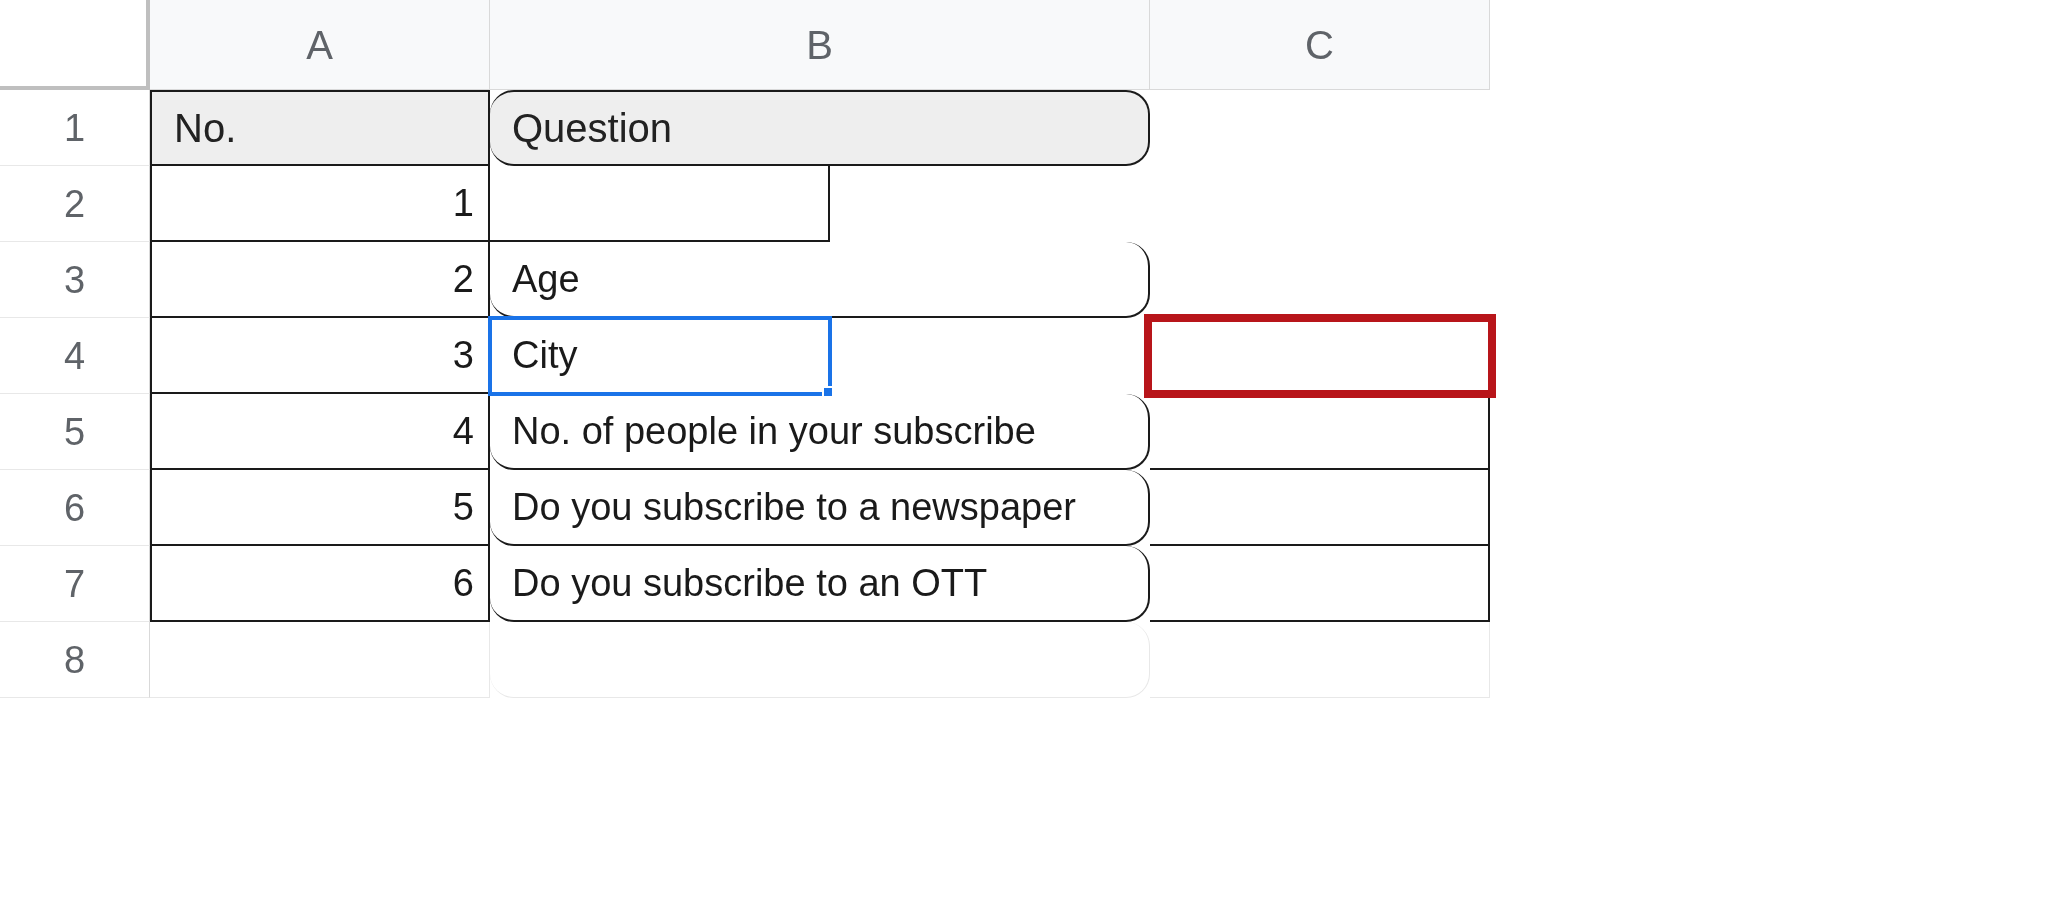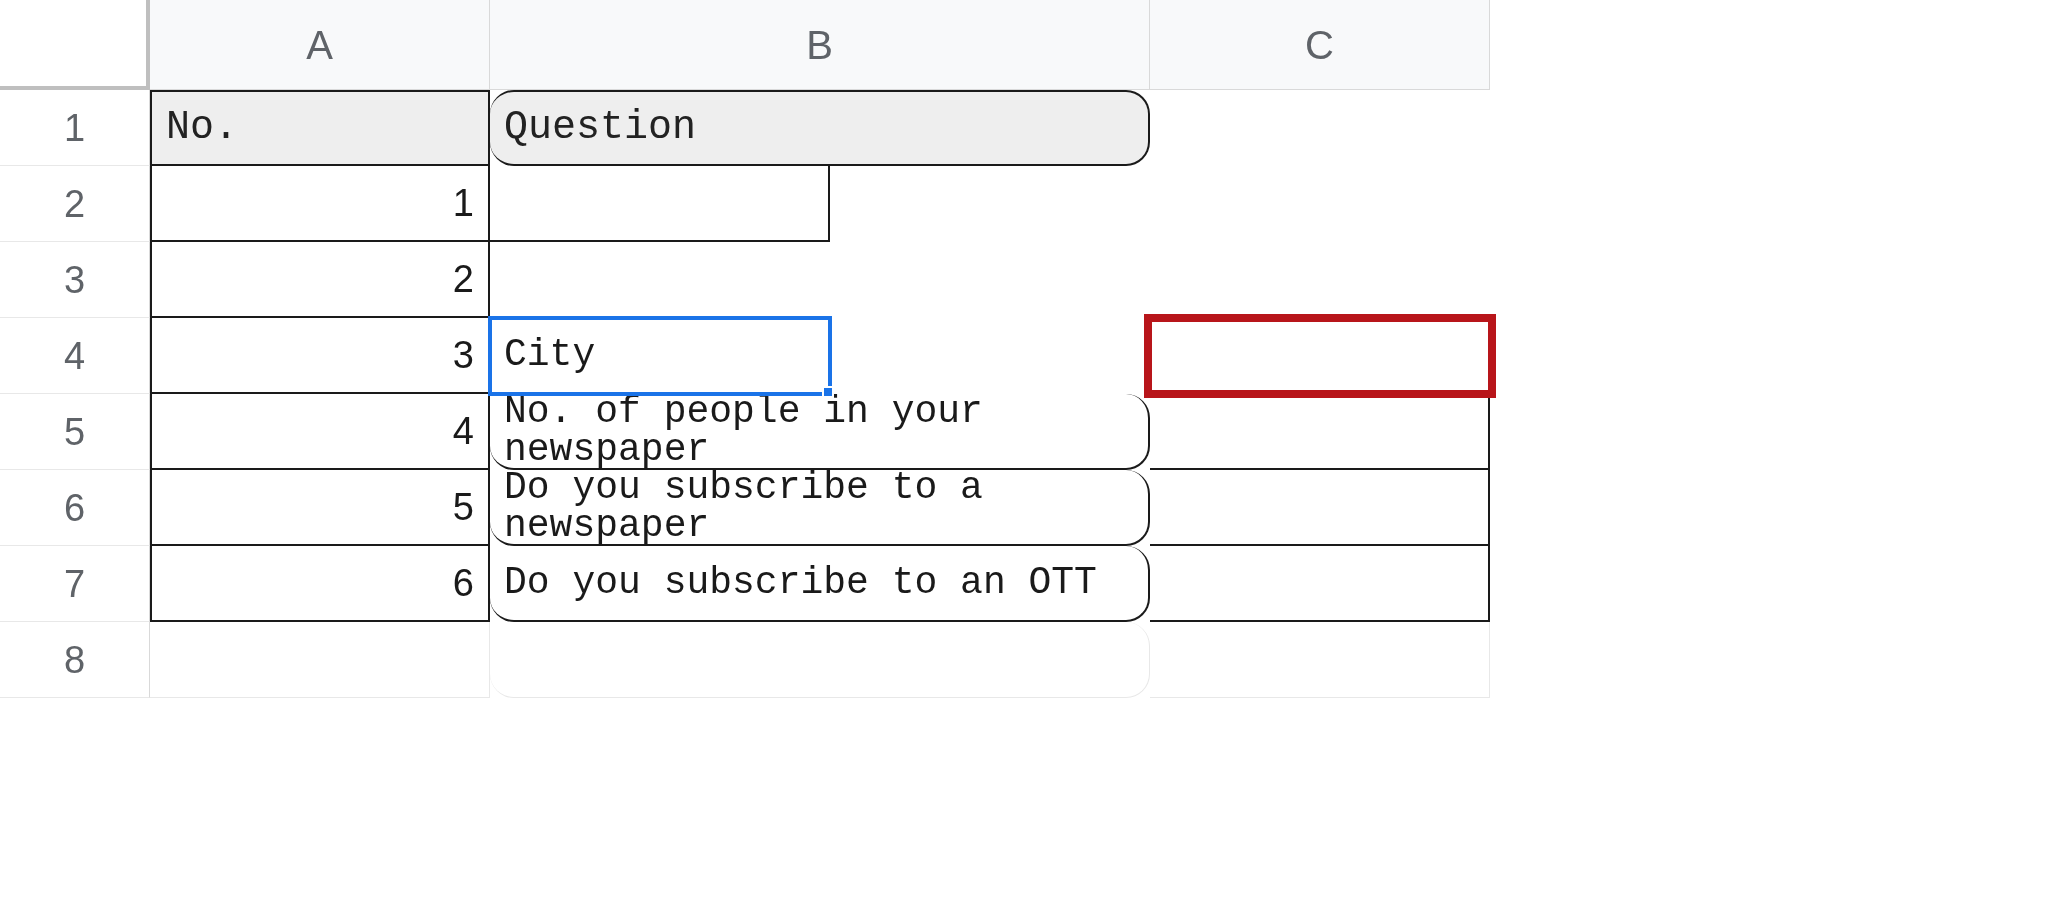--- a/index.html
+++ b/index.html
@@ -86,21 +86,21 @@
     border-bottom:2px solid var(--cell-border);
   }
   .tbl-top{border-top:2px solid var(--cell-border);}
   .tbl-left{border-left:2px solid var(--cell-border);}
   .hdr-cell{
     background:var(--data-header-bg);
     font-size:40px;
     color:#222;
   }
   .num-cell{justify-content:flex-end;padding-right:14px;}
-  .txt-cell{justify-content:flex-start;padding-left:14px;font-family:Liberation Mono, monospace;}
+  .txt-cell{justify-content:flex-start;padding-left:22px;}
   
   .dd-arrow{
     position:absolute;
     right:18px;
     top:50%;
     transform:translateY(-50%);
     color:#808080;
     display:flex;
   }
   .dd-arrow svg{width:22px;height:22px;}
@@ -140,35 +140,36 @@
 
   <div class="row body-row">
     <div class="cell row-header">2</div>
     <div class="cell data A tbl tbl-left num-cell">1</div>
     <div class="cell data C tbl txt-cell"></div>
   </div>
 
   <div class="row body-row">
     <div class="cell row-header">3</div>
     <div class="cell data A tbl tbl-left num-cell">2</div>
+    <div class="cell data B tbl txt-cell">Age</div>
   </div>
 
   <div class="row body-row">
     <div class="cell row-header">4</div>
     <div class="cell data A tbl tbl-left num-cell">3</div>
     <div class="cell data C tbl txt-cell selected-cell">
       <span>City</span>
       <span class="sel-handle"></span>
     </div>
   </div>
 
   <div class="row body-row">
     <div class="cell row-header">5</div>
     <div class="cell data A tbl tbl-left num-cell">4</div>
-    <div class="cell data B tbl txt-cell">No. of people in your newspaper</div>
+    <div class="cell data B tbl txt-cell">No. of people in your subscribe</div>
     <div class="cell data C tbl txt-cell"></div>
   </div>
 
   <div class="row body-row">
     <div class="cell row-header">6</div>
     <div class="cell data A tbl tbl-left num-cell">5</div>
     <div class="cell data B tbl txt-cell">Do you subscribe to a newspaper</div>
     <div class="cell data C tbl txt-cell"></div>
   </div>
 

